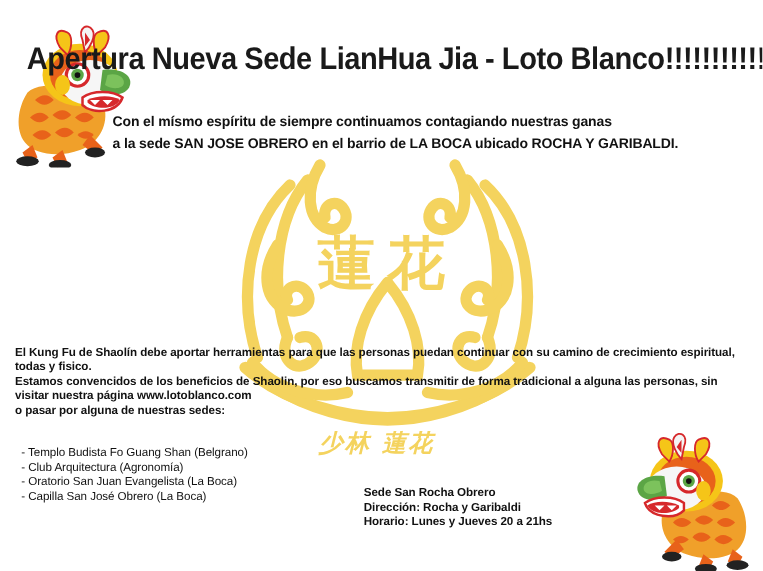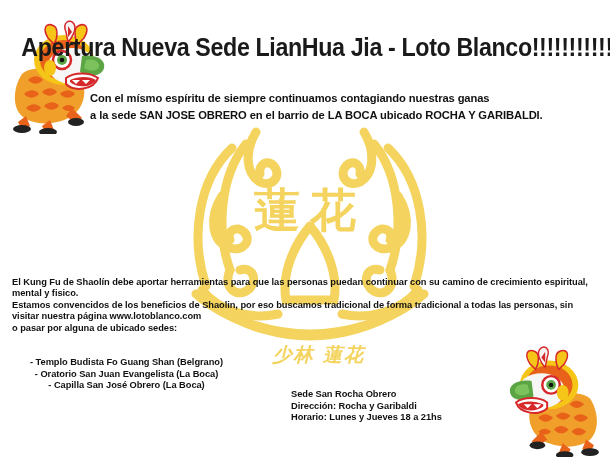--- a/index.html
+++ b/index.html
@@ -29,21 +29,21 @@
     z-index: 1;
     pointer-events: none;
   }
   .lotus-watermark svg { display: block; width: 100%; height: 100%; }
 
   .lotus-hanzi-small {
     position: absolute;
     left: 255px;
     top: 342px;
     width: 110px;
-    text-align: right;
+    text-align: left;
     z-index: 2;
     font-family: "DejaVu Sans", sans-serif;
     font-size: 19px;
     font-weight: 700;
     font-style: italic;
     letter-spacing: 2px;
     color: #F4D35E;
     pointer-events: none;
     white-space: nowrap;
   }
@@ -98,29 +98,28 @@
     font-size: 9.3px;
     font-weight: 700;
     color: #111111;
     line-height: 11.4px;
     letter-spacing: -0.05px;
   }
   .body-copy p { margin: 0; }
 
   .sedes-list {
     position: absolute;
-    left: 30px;
+    left: 17px;
     top: 357px;
     z-index: 5;
     font-size: 9.3px;
-    font-weight: 700;
+    font-weight: 400;
     color: #111111;
     line-height: 11.6px;
     letter-spacing: -0.05px;
-    text-align: center;
   }
   .sedes-list div { white-space: nowrap; }
 
   .contact-block {
     position: absolute;
     left: 291px;
     top: 389px;
     z-index: 5;
     font-size: 9.3px;
     font-weight: 700;
@@ -269,31 +268,32 @@
 
   <div class="title">Apertura Nueva Sede LianHua Jia - Loto Blanco!!!!!!!!!!!</div>
 
   <div class="subtitle">
     <div>Con el mísmo espíritu de siempre continuamos contagiando nuestras ganas</div>
     <div>a la sede SAN JOSE OBRERO en el barrio de LA BOCA ubicado ROCHA Y GARIBALDI.</div>
   </div>
 
   <div class="body-copy">
     <p>El Kung Fu de Shaolín debe aportar herramientas para que las personas puedan continuar con su camino de crecimiento espiritual,</p>
-    <p>mental y fisico.</p>
-    <p>Estamos convencidos de los beneficios de Shaolin, por eso buscamos tradicional de forma tradicional a todas las personas, sin</p>
+    <p>todas y fisico.</p>
+    <p>Estamos convencidos de los beneficios de Shaolin, por eso buscamos transmitir de forma tradicional a alguna las personas, sin</p>
     <p>visitar nuestra página www.lotoblanco.com</p>
-    <p>o pasar por alguna de ubicado sedes:</p>
+    <p>o pasar por alguna de nuestras sedes:</p>
   </div>
 
   <div class="sedes-list">
     <div>- Templo Budista Fo Guang Shan (Belgrano)</div>
+    <div>- Club Arquitectura (Agronomía)</div>
     <div>- Oratorio San Juan Evangelista (La Boca)</div>
     <div>- Capilla San José Obrero (La Boca)</div>
   </div>
 
   <div class="contact-block">
     <div>Sede San Rocha Obrero</div>
     <div>Dirección: Rocha y Garibaldi</div>
-    <div>Horario: Lunes y Jueves 18 a 21hs</div>
+    <div>Horario: Lunes y Jueves 20 a 21hs</div>
   </div>
 
 </div>
 
 </body></html>

